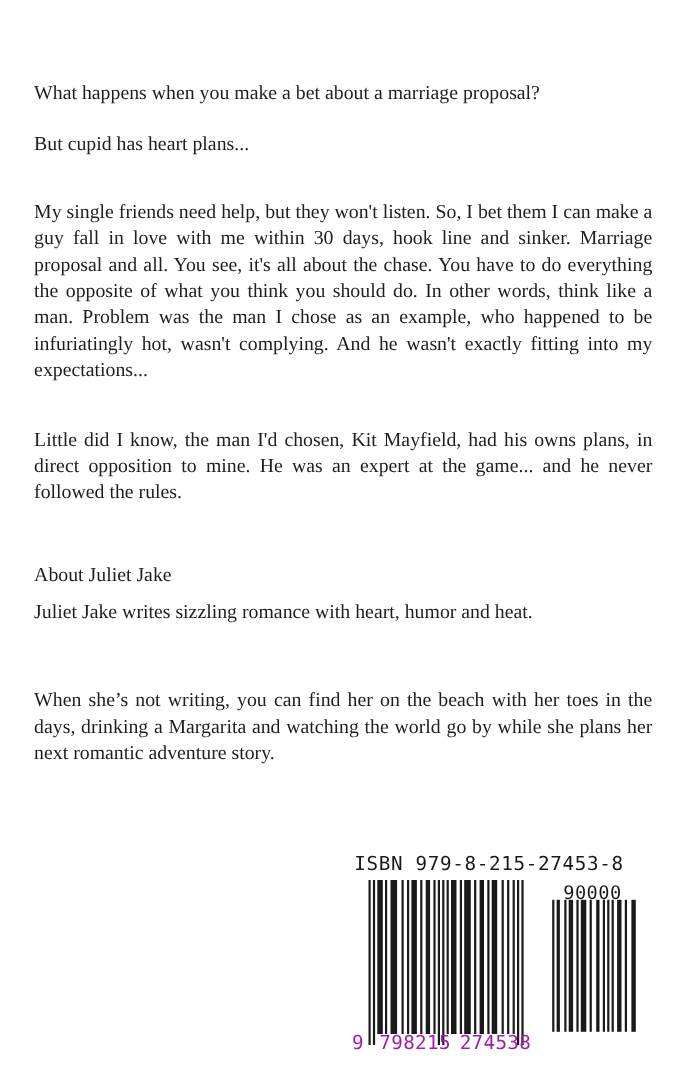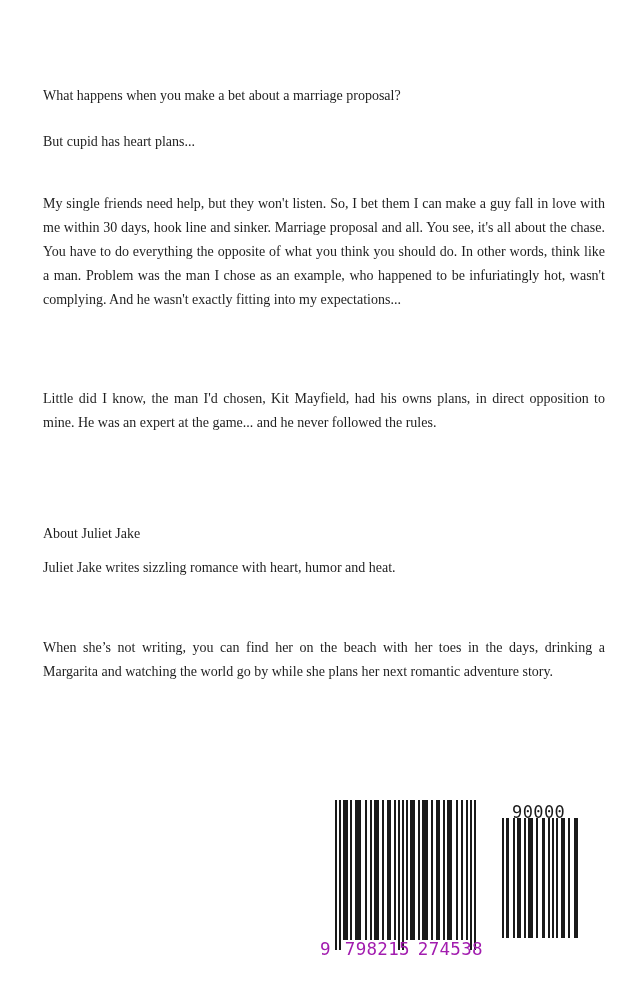--- a/index.html
+++ b/index.html
@@ -1,21 +1,21 @@
 <!DOCTYPE html>
 <html><head>
 <meta charset="utf-8">
 <style>
   html, body { margin: 0; padding: 0; background: #ffffff; }
   body {
     width: 621px; height: 993px; position: relative; overflow: hidden;
     font-family: "Liberation Serif", "DejaVu Serif", serif;
     color: #1e1e1e;
   }
-  .txt { position: absolute; left: 31px; width: 562px; font-size: 14px; line-height: 24px; margin: 12px; }
+  .txt { position: absolute; left: 31px; width: 562px; font-size: 18px; line-height: 24px; margin: 0; }
   .justify { text-align: justify; text-align-last: left; }
   .barcode-wrap { position: absolute; left: 320px; top: 776px; width: 270px; height: 190px; }
   .isbn-label {
     position: absolute; left: 2px; top: 0; font-family: "DejaVu Sans Mono", monospace;
     font-size: 17.5px; letter-spacing: 0.6px; color: #1a1a1a; white-space: nowrap;
   }
   .addon-num {
     position: absolute; left: 192px; top: 26px; font-family: "DejaVu Sans Mono", monospace;
     font-size: 17px; letter-spacing: 0.4px; color: #1a1a1a;
   }
@@ -24,27 +24,28 @@
     font-size: 17.5px; color: #a21caf; white-space: nowrap; letter-spacing: 0.3px;
   }
   svg.bars { position: absolute; left: 0; top: 0; }
 </style>
 </head>
 <body>
 
 <p class="txt" style="top:72px;">What happens when you make a bet about a marriage proposal?</p>
 <p class="txt" style="top:118px;">But cupid has heart plans...</p>
 <p class="txt justify" style="top:180px;">My single friends need help, but they won't listen. So, I bet them I can make a guy fall in love with me within 30 days, hook line and sinker. Marriage proposal and all. You see, it's all about the chase. You have to do everything the opposite of what you think you should do. In other words, think like a man. Problem was the man I chose as an example, who happened to be infuriatingly hot, wasn't complying. And he wasn't exactly fitting into my expectations...</p>
-<p class="txt justify" style="top:375px;">Little did I know, the man I'd chosen, Kit Mayfield, had his owns plans, in direct opposition to mine. He was an expert at the game... and he never followed the rules.</p>
+<p class="txt justify" style="top:387px;">Little did I know, the man I'd chosen, Kit Mayfield, had his owns plans, in direct opposition to mine. He was an expert at the game... and he never followed the rules.</p>
 
 <p class="txt" style="top:510px;">About Juliet Jake</p>
 <p class="txt" style="top:544px;">Juliet Jake writes sizzling romance with heart, humor and heat.</p>
 <p class="txt justify" style="top:624px;">When she’s not writing, you can find her on the beach with her toes in the days, drinking a Margarita and watching the world go by while she plans her next romantic adventure story.</p>
 
 <div class="barcode-wrap">
+  <div class="isbn-label">ISBN 979-8-215-27453-8</div>
   <div class="addon-num">90000</div>
   <svg class="bars" width="270" height="190">
     <g fill="#1a1a1a">
       <rect x="15" y="24" width="2" height="150"></rect>
       <rect x="19" y="24" width="2" height="150"></rect>
       <rect x="23" y="24" width="5" height="140"></rect>
       <rect x="30" y="24" width="2" height="140"></rect>
       <rect x="35" y="24" width="6" height="140"></rect>
       <rect x="45" y="24" width="2" height="140"></rect>
       <rect x="50" y="24" width="2" height="140"></rect>

